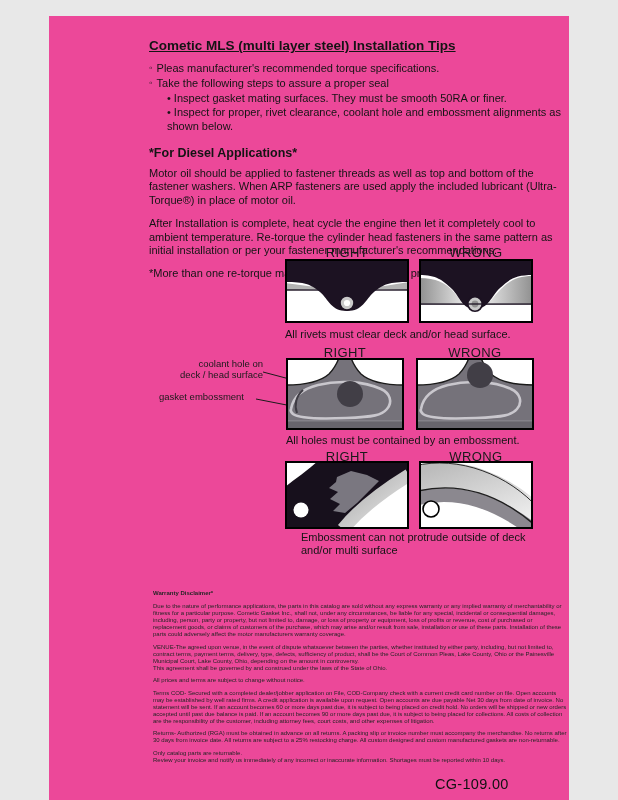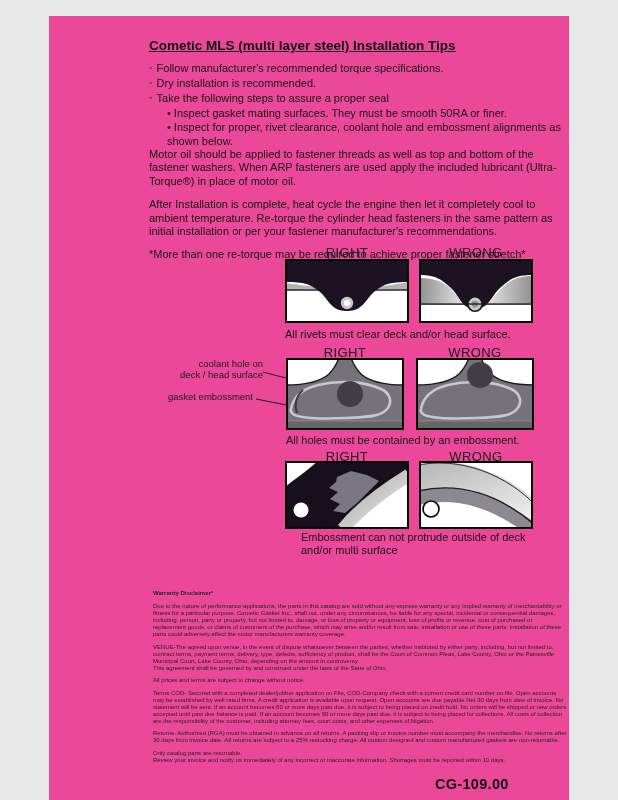--- a/index.html
+++ b/index.html
@@ -21,35 +21,35 @@
   .dbox svg{display:block;}
   .dcap{position:absolute;font-size:11px;line-height:12.6px;}
   .dcap.center{text-align:left;}
   .callout{position:absolute;font-size:9.5px;line-height:10.8px;text-align:right;color:#1a1a1a;}
   .leader{position:absolute;}
   
   .legal{position:absolute;left:104px;top:574px;width:414px;font-size:6px;line-height:7px;color:#252525;}
   .legal .lh{font-weight:bold;margin:0 0 6px 0;}
   .lp{margin:0 0 5.5px 0;}
   .lp0{margin:0;}
-  .code{position:absolute;left:386px;top:760px;font-size:14.5px;letter-spacing:.3px;color:#111;font-weight:bold;}
+  .code{position:absolute;left:386px;top:760px;font-size:14.5px;letter-spacing:.3px;color:#111;}
 </style>
 </head>
 <body>
 
 <div class="page">
 
   <div class="text-top">
     <h1 class="title">Cometic MLS (multi layer steel) Installation Tips</h1>
-    <div class="b1">Follow manufacturer's recommended torque specifications.</div>
-    <div class="b1">Dry installation is recommended.</div>
+    <div class="b1">Pleas manufacturer's recommended torque specifications.</div>
     <div class="b1">Take the following steps to assure a proper seal</div>
     <div class="b2">Inspect gasket mating surfaces.  They must be smooth 50RA or finer.</div>
     <div class="b2">Inspect for proper, rivet clearance, coolant hole and embossment alignments as shown below.</div>
 
+    <div class="diesel-h">*For Diesel Applications*</div>
     <div class="para">Motor oil should be applied to fastener threads as well as top and bottom of the fastener washers. When ARP fasteners are used apply the included lubricant (Ultra-Torque®) in place of motor oil.</div>
     <div class="para">After Installation is complete, heat cycle the engine then let it completely cool to ambient temperature. Re-torque the cylinder head fasteners in the same pattern as initial installation or per your fastener manufacturer's recommendations.</div>
     <div class="note">*More than one re-torque may be required to achieve proper fastener stretch*</div>
   </div>
 
   <div class="dlabel" style="left:236px;top:229px;width:124px">RIGHT</div>
   <div class="dlabel" style="left:370px;top:229px;width:114px">WRONG</div>
 
   <div class="dbox" style="left:236px;top:243px">
     <svg width="124" height="64" viewBox="0 0 124 64">
@@ -92,21 +92,21 @@
 
   <div class="dcap" style="left:236px;top:312px">All rivets must clear deck and/or head surface.</div>
 
   <div class="dlabel" style="left:237px;top:329px;width:118px">RIGHT</div>
   <div class="dlabel" style="left:367px;top:329px;width:118px">WRONG</div>
 
   <div class="callout" style="left:106px;top:343px;width:108px">
     <div>coolant hole on</div>
     <div>deck / head surface</div>
   </div>
-  <div class="callout" style="left:96px;top:376px;width:108px">
+  <div class="callout" style="left:87px;top:376px;width:108px">
     <div>gasket embossment</div>
   </div>
 
   <svg class="leader" style="left:206px;top:346px" width="100" height="52" viewBox="0 0 100 52">
     <line x1="8" y1="10" x2="95" y2="33" stroke="#1a1a1a" stroke-width="1"></line>
     <line x1="1" y1="37" x2="47" y2="46" stroke="#1a1a1a" stroke-width="1"></line>
   </svg>
 
   <div class="dbox" style="left:237px;top:342px">
     <svg width="118" height="72" viewBox="0 0 118 72">

